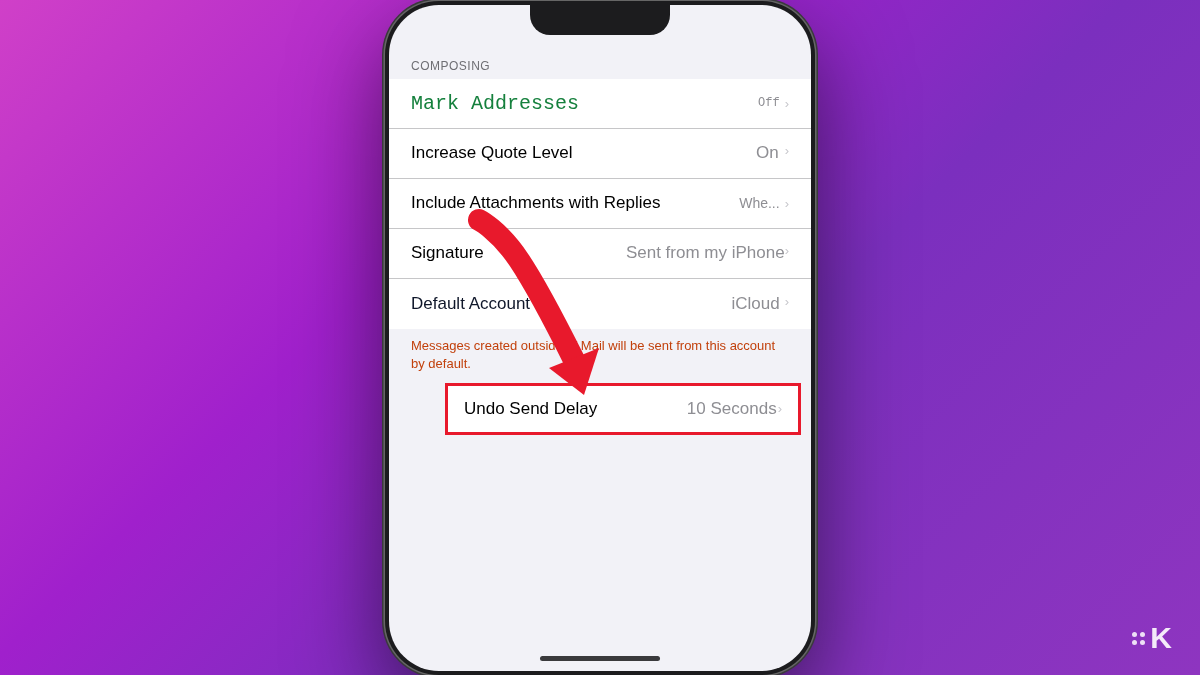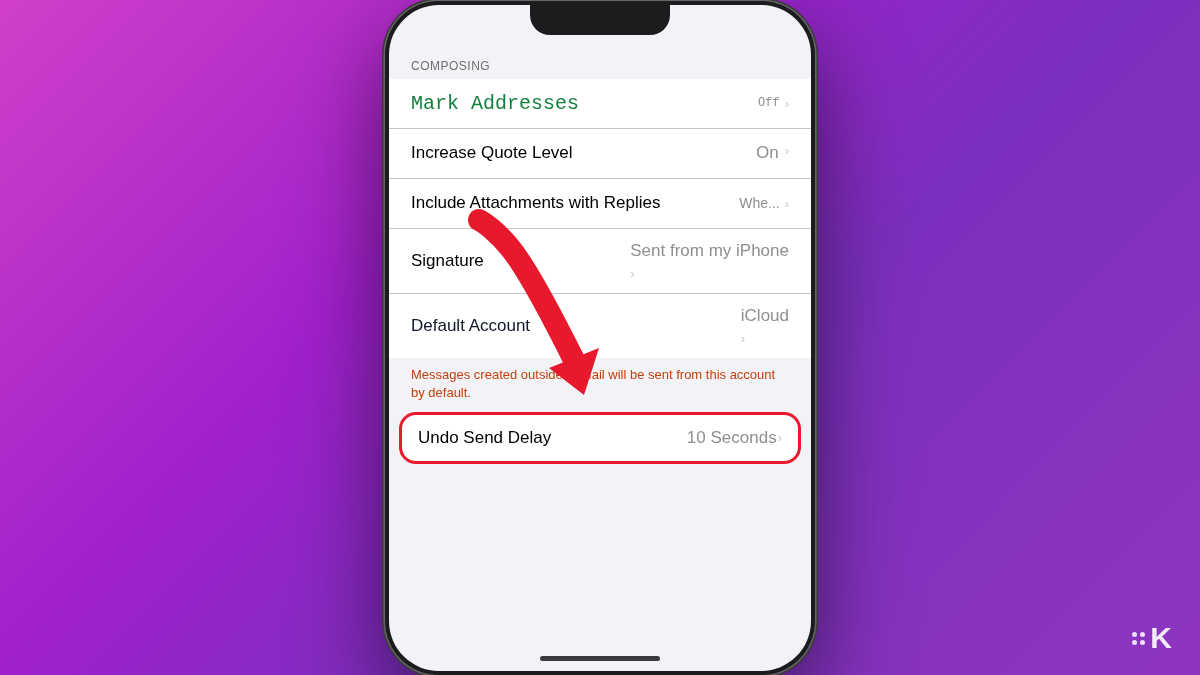--- a/index.html
+++ b/index.html
@@ -53,41 +53,41 @@
         <div style="display:flex;align-items:center;justify-content:space-between;padding:12px 22px;border-bottom:0.5px solid #c6c6c8;min-height:50px;">
           <span style="font-size:17px;color:#000;font-family:-apple-system,sans-serif;">Include Attachments with Replies</span>
           <div style="display:flex;align-items:center;gap:5px;">
             <span style="font-size:14px;color:#8e8e93;font-family:-apple-system,sans-serif;">Whe...</span>
             <span style="color:#c7c7cc;font-size:13px;">›</span>
           </div>
         </div>
 
         <div style="display:flex;align-items:center;justify-content:space-between;padding:12px 22px;border-bottom:0.5px solid #c6c6c8;min-height:50px;">
           <span style="font-size:17px;color:#000;font-family:-apple-system,sans-serif;">Signature</span>
-          <div style="display:flex;align-items:flex-start;gap:5px;flex-direction:column;">
+          <div style="display:flex;align-items:flex-start;">
             <span style="font-size:17px;color:#8e8e93;font-family:-apple-system,sans-serif;">Sent from my iPhone</span>
             <span style="color:#c7c7cc;font-size:13px;">›</span>
           </div>
         </div>
 
         <div style="display:flex;align-items:center;justify-content:space-between;padding:12px 22px;min-height:50px;">
           <span style="font-size:17px;color:#0f172a;font-family:-apple-system,sans-serif;">Default Account</span>
-          <div style="display:flex;align-items:flex-start;gap:5px;flex-direction:column;">
+          <div style="display:flex;align-items:flex-start;gap:5px;">
             <span style="font-size:17px;color:#8e8e93;font-family:-apple-system,sans-serif;">iCloud</span>
             <span style="color:#c7c7cc;font-size:13px;">›</span>
           </div>
         </div>
 
       </div>
 
       <div style="padding:8px 22px 10px;font-size:13px;color:#c2410c;line-height:1.4;font-family:-apple-system,sans-serif;background:#f2f2f7;">Messages created outside of Mail will be sent from this account by default.</div>
 
 
       <div style="position:relative;background:#f2f2f7;padding:0 10px;">
-        <div style="display:flex;align-items:center;justify-content:space-between;padding:2px 16px;min-height:52px;background:#fff;border-radius:17px;border:3px solid #e8192c;">
+        <div style="display:flex;align-items:center;justify-content:space-between;padding:2px 16px;min-height:52px;background:#fff;border-radius:0;border:3px solid #e8192c;margin-left:46px;">
           <span style="font-size:17px;color:#000;font-family:-apple-system,sans-serif;">Undo Send Delay</span>
           <div style="display:flex;align-items:center;gap:1px;">
             <span style="font-size:17px;color:#8e8e93;font-family:-apple-system,sans-serif;">10 Seconds</span>
             <span style="color:#c7c7cc;font-size:13px;">›</span>
           </div>
         </div>
       </div>
 
     </div>
 

